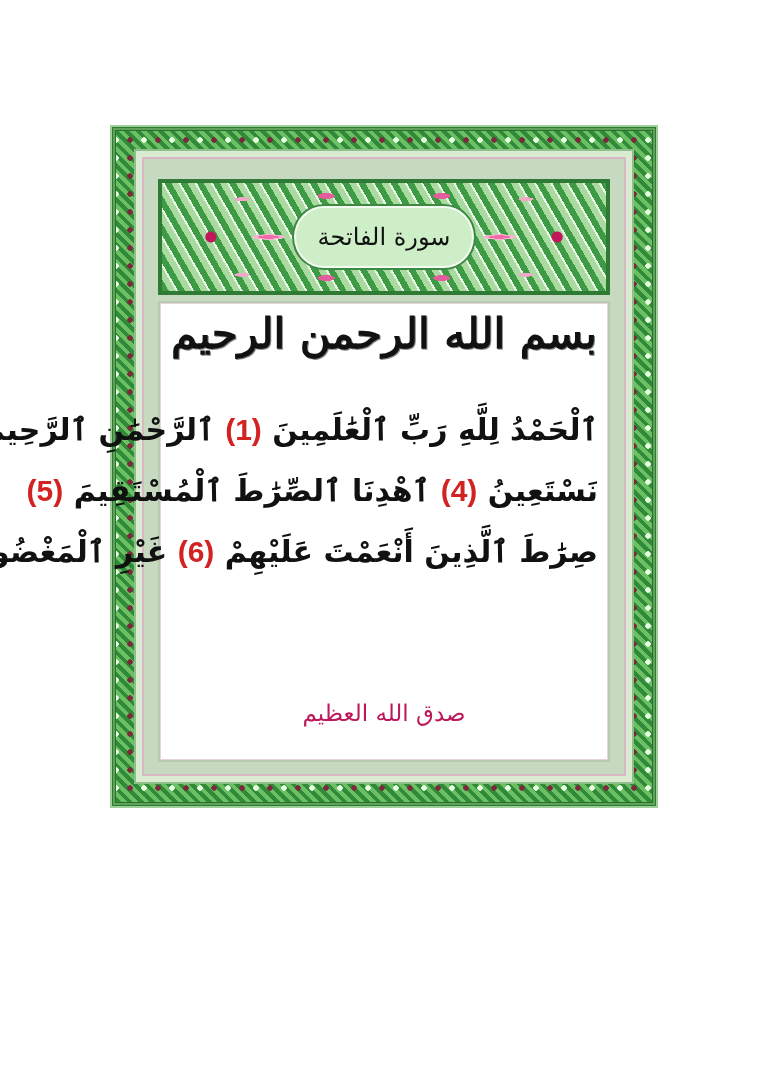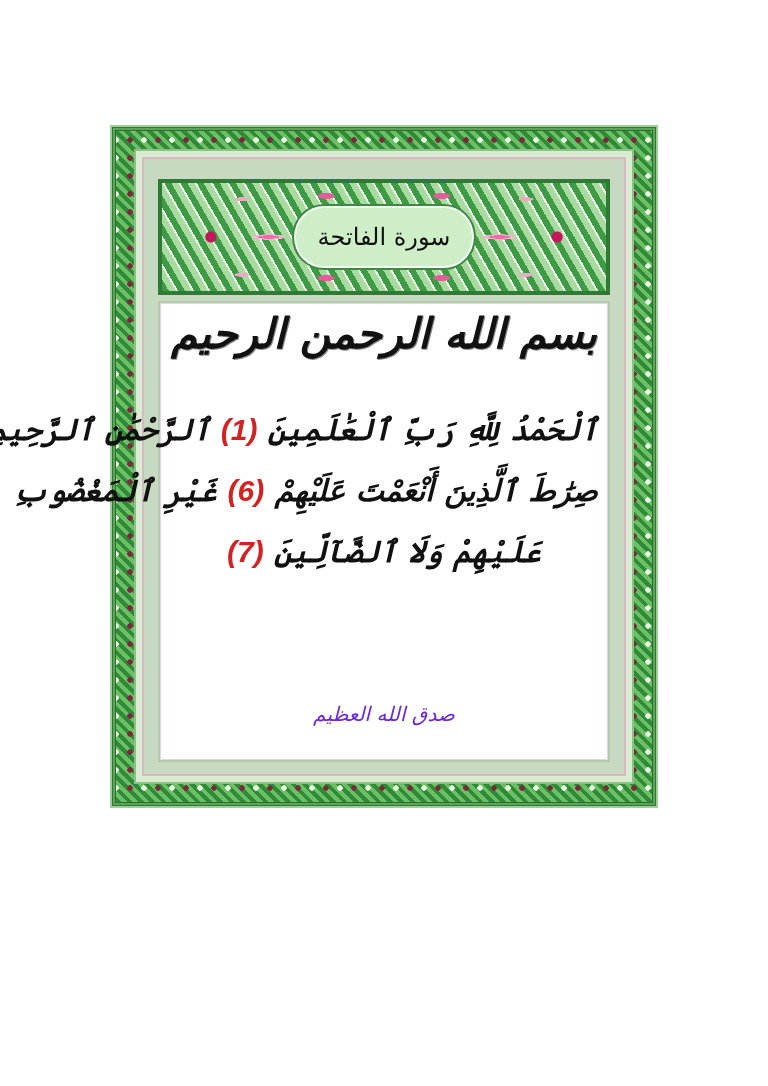--- a/index.html
+++ b/index.html
@@ -60,58 +60,57 @@
     }
     .surah-title {
       font-family: "DejaVu Serif", serif; font-size: 24px; color: #111;
       direction: rtl;
     }
     .content {
       position: absolute; left: 14px; top: 142px; right: 14px; bottom: 12px;
       background: #ffffff;
       border: 2px solid #b8c9b2;
       box-shadow: inset 0 0 0 1px #e8d3dc;
-      font-style: italic;
     }
     .basmala {
       position: absolute; left: 0; right: 0; top: 6px; text-align: center;
       font-family: "DejaVu Serif", serif; font-size: 42px; font-weight: bold;
       color: #111; direction: rtl; letter-spacing: 1px;
       text-shadow: 1px 1px 0 #888;
     }
     .verses {
       position: absolute; left: 10px; right: 10px; top: 96px;
       direction: rtl; text-align: center;
       font-family: "DejaVu Sans", sans-serif; font-size: 30px; font-weight: bold;
       color: #111; line-height: 61px;
     }
     .verse-line { display: block; white-space: nowrap; }
     .num { color: #d32222; font-family: "Liberation Sans", sans-serif; font-weight: bold; }
     .closing {
       position: absolute; left: 0; right: 0; bottom: 34px; text-align: center;
-      font-family: "DejaVu Serif", serif; font-size: 20px; color: #6d28d9;
+      font-family: "DejaVu Serif", serif; font-size: 23px; color: #be185d;
       direction: rtl;
     }
   </style>
 </head>
 <body>
 
 <div class="frame">
   <div class="chain"></div>
   <div class="inner-wrap">
     <div class="inner-wrap2">
       <div class="banner">
         <div class="cartouche">
           <span class="surah-title">سورة الفاتحة</span>
         </div>
       </div>
       <div class="content">
         <div class="basmala">بسم الله الرحمن الرحيم</div>
         <div class="verses" id="verses">
             <span class="verse-line"><span>ٱلْحَمْدُ لِلَّهِ رَبِّ ٱلْعَٰلَمِينَ </span><span class="num" style="color: rgb(211, 34, 34);">(1)</span><span> ٱلرَّحْمَٰنِ ٱلرَّحِيمِ</span></span>
+            <span class="verse-line"><span>نَسْتَعِينُ </span><span class="num" style="color: rgb(211, 34, 34);">(4)</span><span> ٱهْدِنَا ٱلصِّرَٰطَ ٱلْمُسْتَقِيمَ </span><span class="num" style="color: rgb(211, 34, 34);">(5)</span></span>
             <span class="verse-line"><span>صِرَٰطَ ٱلَّذِينَ أَنْعَمْتَ عَلَيْهِمْ </span><span class="num" style="color: rgb(211, 34, 34);">(6)</span><span> غَيْرِ ٱلْمَغْضُوبِ</span></span>
-            <span class="verse-line"><span>عَلَيْهِمْ وَلَا ٱلضَّآلِّينَ </span><span class="num" style="color: rgb(211, 34, 34);">(7)</span></span>
           </div>
         <div class="closing">صدق الله العظيم</div>
       </div>
     </div>
   </div>
 </div>
 
 </body></html>

